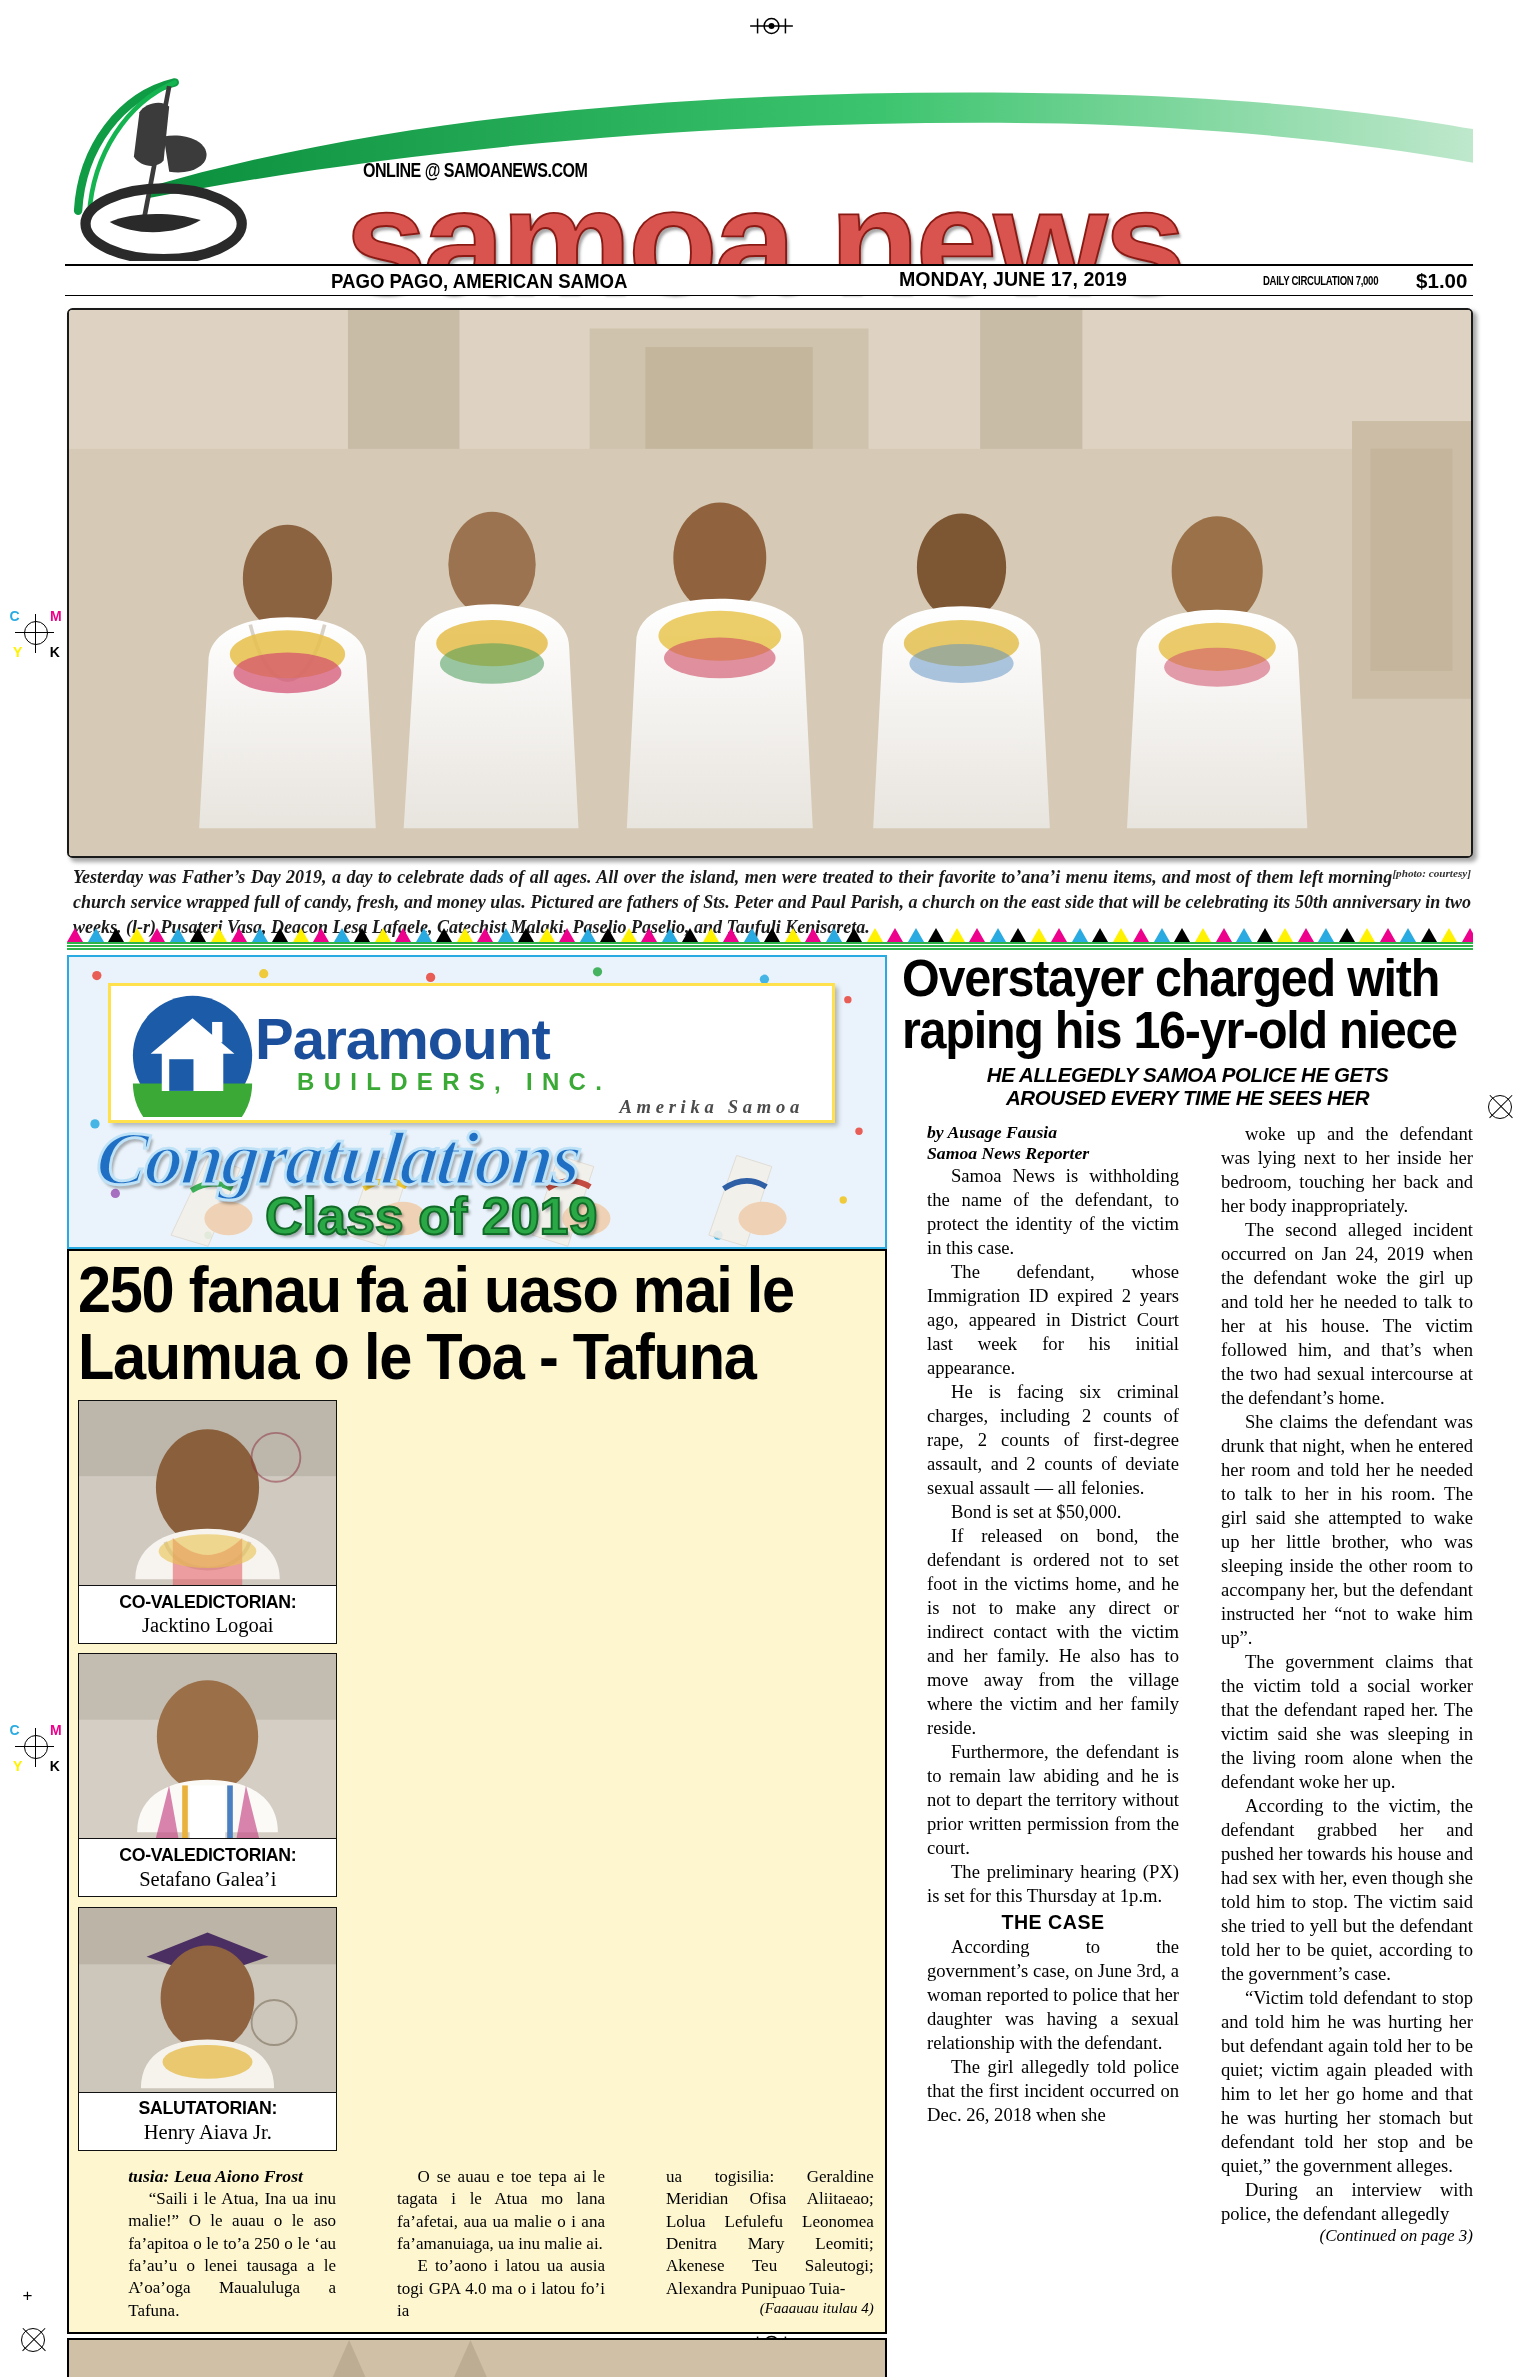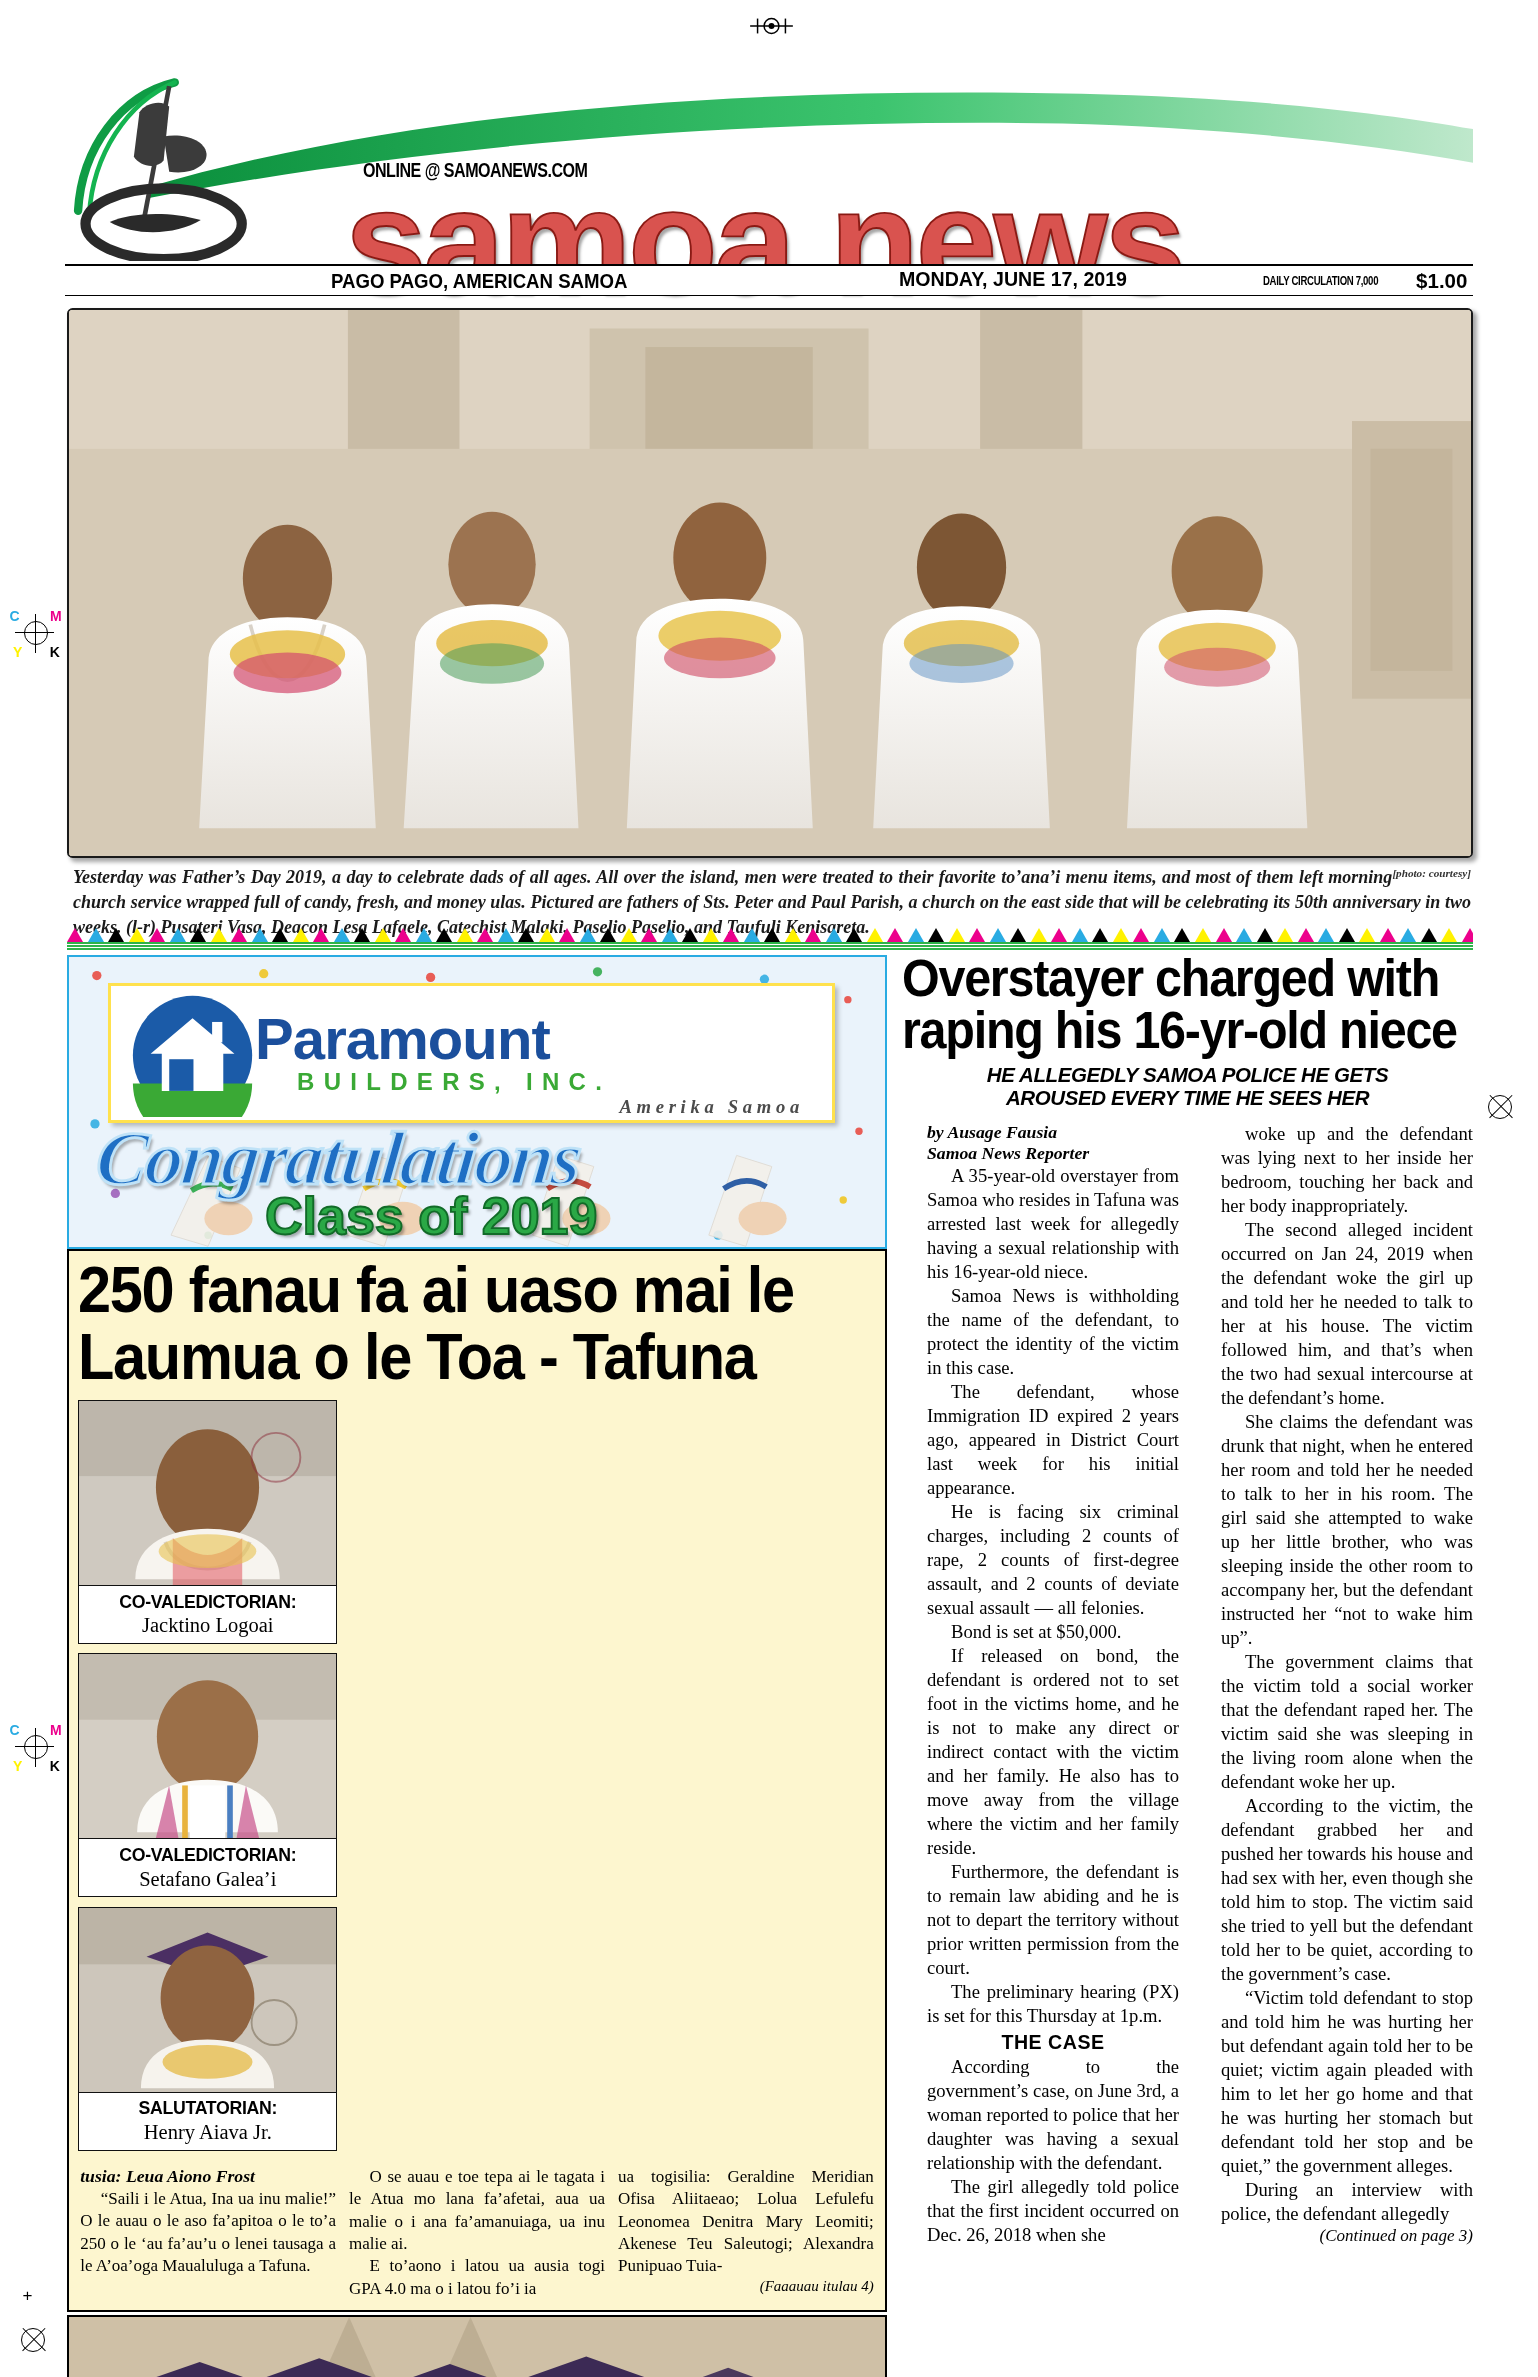--- a/index.html
+++ b/index.html
@@ -194,21 +194,21 @@
   .photo-cell .who {
      text-align:center; font:20.5px "Liberation Serif",serif; padding:1.9px 0 5.6px 0;
   }
 
   .samoan-body {
      position:relative; width:820px; background:#fdf6cf;
      border-left:2.8px solid #000; border-right:2.8px solid #000;
      border-bottom:2.8px solid #000;
      display:flex; gap:13px; padding:7.5px 11.2px 9.3px 11.2px;
   }
-  .samoan-body .col { width:257px; font:17px "Liberation Serif",serif; line-height:22.4px; text-align:justify; }
+  .samoan-body .col { width:257px; font:17px "Liberation Serif",serif; line-height:22.4px; text-align:justify;margin-left:48px; }
   .samoan-body .byline { font:italic 700 17.7px "Liberation Serif",serif; margin-bottom:0.9px; }
   .samoan-body p { margin:0; text-indent:20.5px; }
   .samoan-body .cont { text-align:right; font:italic 15px "Liberation Serif",serif; text-indent:0; }
 
   .group-photo {
      position:relative; width:820px; height:250px; margin-top:3.7px;
      border:2.8px solid #000; overflow:hidden; background:#cdbfae;
   }
   .group-photo svg { display:block; width:100%; height:100%; }
 
@@ -681,21 +681,20 @@
     <div class="sub-head">
       <div>HE ALLEGEDLY SAMOA POLICE HE GETS</div>
       <div>AROUSED EVERY TIME HE SEES HER</div>
     </div>
 
     <div class="art-cols">
 
       <div class="art-col">
         <p class="byline">by Ausage Fausia</p>
         <p class="byline2">Samoa News Reporter</p>
-        <p>A 35-year-old overstayer from Samoa who resides in Tafuna was arrested last week for allegedly having a sexual relationship with his 16-year-old niece.</p>
         <p>Samoa News is withholding the name of the defendant, to protect the identity of the victim in this case.</p>
         <p>The defendant, whose Immigration ID expired 2 years ago, appeared in District Court last week for his initial appearance.</p>
         <p>He is facing six criminal charges, including 2 counts of rape, 2 counts of first-degree assault, and 2 counts of deviate sexual assault — all felonies.</p>
         <p>Bond is set at $50,000.</p>
         <p>If released on bond, the defendant is ordered not to set foot in the victims home, and he is not to make any direct or indirect contact with the victim and her family. He also has to move away from the village where the victim and her family reside.</p>
         <p>Furthermore, the defendant is to remain law abiding and he is not to depart the territory without prior written permission from the court.</p>
         <p>The preliminary hearing (PX) is set for this Thursday at 1p.m.</p>
         <p class="subhead">THE CASE</p>
         <p>According to the government’s case, on June 3rd, a woman reported to police that her daughter was having a sexual relationship with the defendant.</p>
         <p>The girl allegedly told police that the first incident occurred on Dec. 26, 2018 when she</p>

